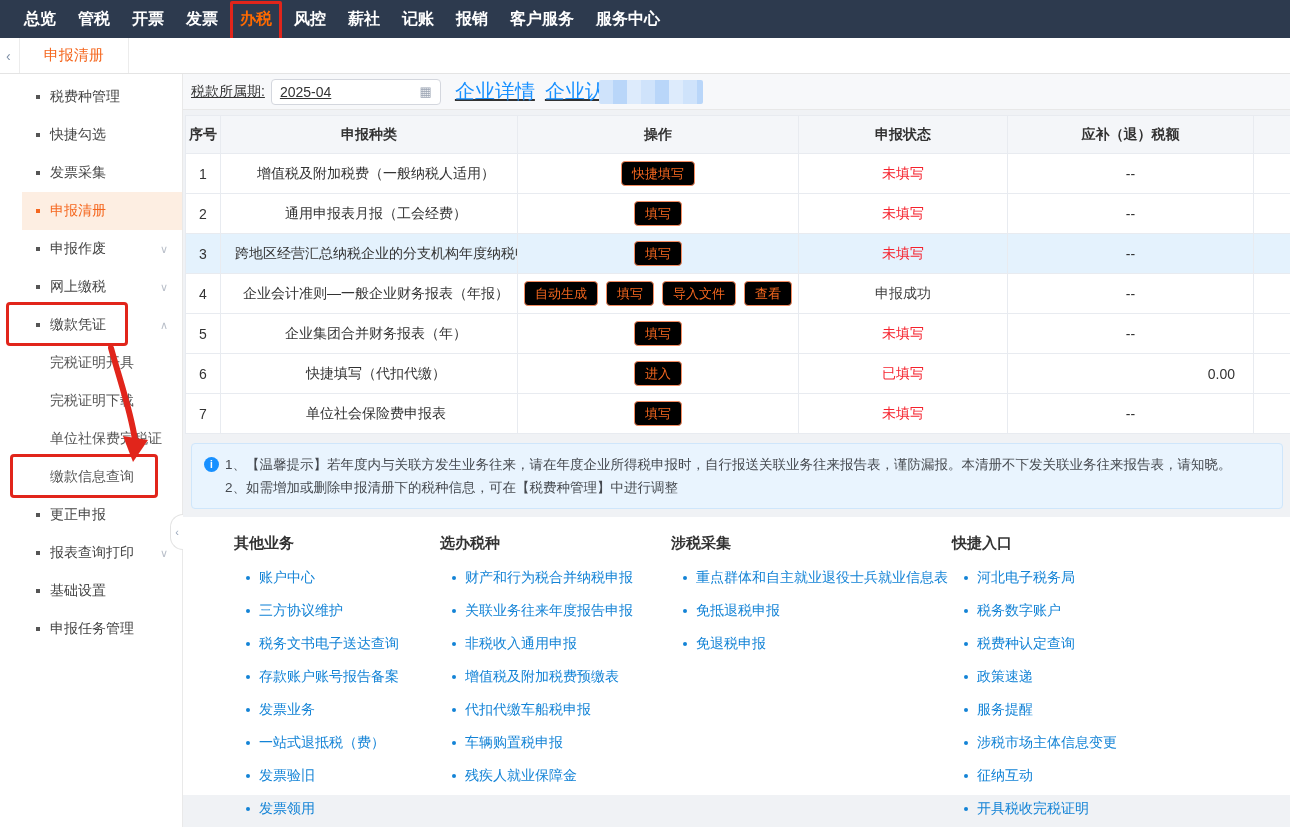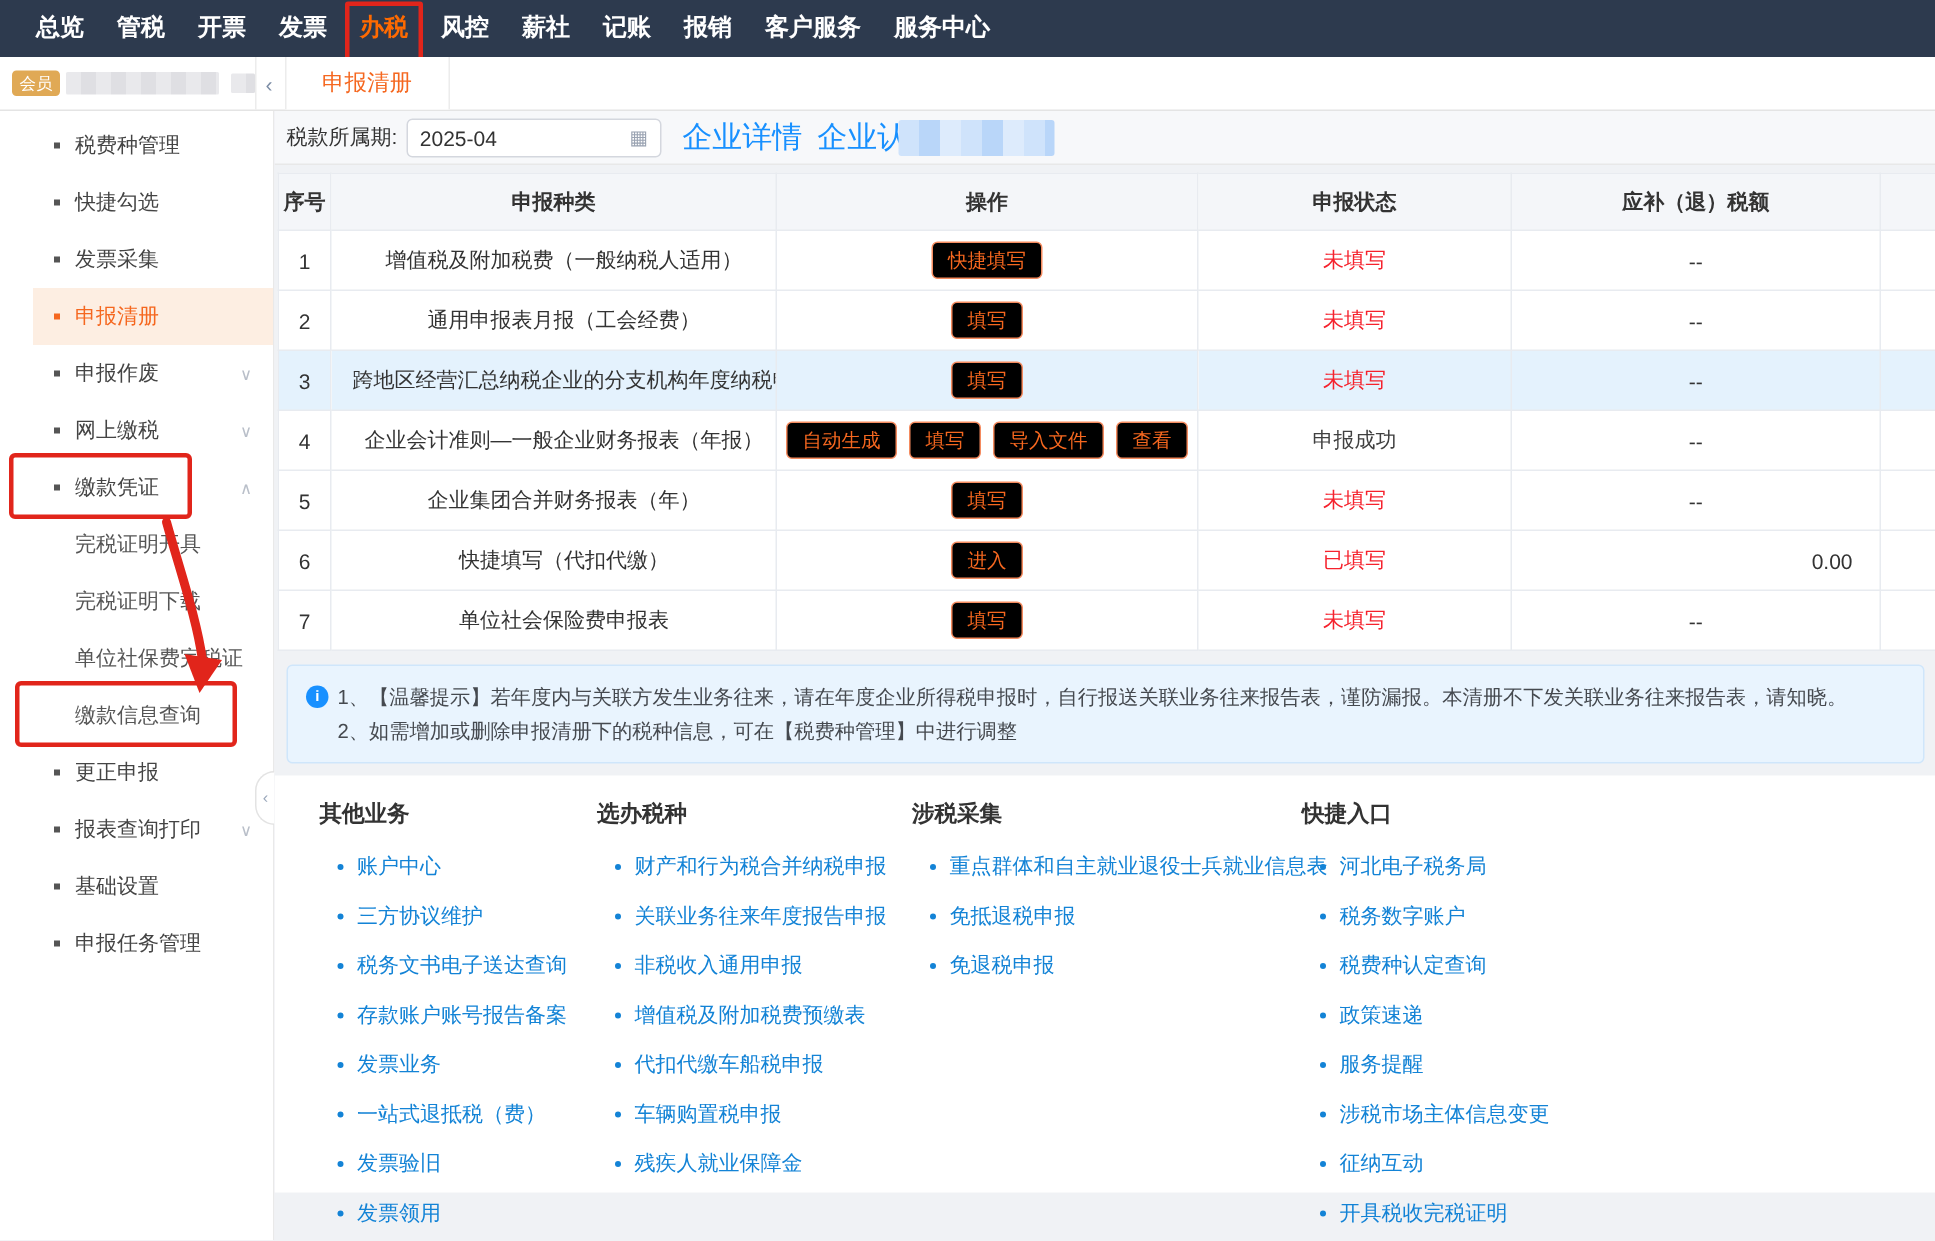--- a/index.html
+++ b/index.html
@@ -36,21 +36,21 @@
   .collapse-handle { position:absolute; right:-1px; top:440px; width:13px; height:36px; background:#fff; border:1px solid #e3e3e3; border-right:none; border-radius:18px 0 0 18px; display:flex; align-items:center; justify-content:center; color:#9aa7bb; font-size:11px; cursor:pointer; }
 
   
   .anno-box { position:absolute; border:3px solid #e1251b; border-radius:4px; pointer-events:none; z-index:5; }
   .anno-box1 { left:6px; top:228px; width:122px; height:44px; }
   .anno-box2 { left:10px; top:380px; width:148px; height:44px; }
   .anno-arrow { position:absolute; left:95px; top:270px; z-index:6; pointer-events:none; }
 
   
   .content { position:relative; flex:1; overflow:hidden; background:#f0f2f5; }
-  .filterbar { height:36px; background:#f7f8fa; border-bottom:1px solid #e8e8e8; display:flex; align-items:center; padding-left:8px; font-size:14px; color:#333; }
+  .filterbar { height:36px; background:#f7f8fa; border-bottom:1px solid #e8e8e8; display:flex; align-items:center; padding-left:8px; font-size:14px; color:#333;text-decoration:underline; }
   .date-input { width:170px; height:26px; margin-left:6px; background:#fff; border:1px solid #d4d7de; border-radius:4px; display:flex; align-items:center; justify-content:space-between; padding:0 8px; font-size:14px; color:#333; cursor:pointer; }
   .cal-icon { color:#9aa3b2; font-size:13px; }
   .filter-link { color:#1890ff; font-size:20px; margin-left:14px; cursor:pointer; text-decoration:none; }
   .filter-link + .filter-link { margin-left:10px; }
   .pixelblur-blue { height:24px; width:104px; margin-left:-6px; background:repeating-linear-gradient(90deg,#cfe3fb 0 14px,#b9d6f9 14px 28px,#ddebfc 28px 42px); border-radius:2px; }
 
   
   .table-wrap { margin:5px 16px 0 2px; }
   table.decl { border-collapse:collapse; table-layout:fixed; width:1400px; background:#fff; font-size:14px; color:#333; }
   table.decl th, table.decl td { border:1px solid #e8ebf0; height:40px; text-align:center; overflow:hidden; white-space:nowrap; }
@@ -65,21 +65,21 @@
   .op-btn { display:inline-block; border:1px solid #f58b5f; color:#f5671f; background:#000000; border-radius:4px; font-size:13px; padding:3px 10px; margin:0 4px; cursor:pointer; line-height:17px; }
 
   
   .tipbox { margin:9px 7px 0 8px; background:#e9f4fe; border:1px solid #cfe6fb; border-radius:4px; padding:9px 14px 9px 12px; font-size:13.5px; color:#45494f; line-height:23px; }
   .tipline { display:flex; align-items:flex-start; }
   .info-icon { flex:none; width:15px; height:15px; border-radius:50%; background:#1890ff; color:#fff; font-size:10px; font-weight:700; line-height:15px; text-align:center; margin:4px 6px 0 0; font-style:normal; }
   .tipline + .tipline { padding-left:21px; }
 
   
   .links-panel { margin-top:8px; background:#fff; height:278px; display:flex; padding:14px 0 0 30px; }
-  .link-col { flex:none; }
+  .link-col { flex:none;margin-left:21px; }
   .link-col:nth-child(1){ width:185px; }
   .link-col:nth-child(2){ width:210px; }
   .link-col:nth-child(3){ width:260px; }
   .link-col-title { font-size:15px; font-weight:700; color:#333; margin-bottom:6px; line-height:24px; }
   .link-item { display:flex; align-items:center; height:33px; font-size:14px; }
   .link-dot { width:4px; height:4px; border-radius:50%; background:#1383d6; margin:0 9px 0 12px; flex:none; }
   .link-item a { color:#1383d6; text-decoration:none; cursor:pointer; white-space:nowrap; }
 </style>
 </head>
 <body>
@@ -96,25 +96,20 @@
         <div class="nav-item">风控</div>
         <div class="nav-item">薪社</div>
         <div class="nav-item">记账</div>
         <div class="nav-item">报销</div>
         <div class="nav-item">客户服务</div>
         <div class="nav-item">服务中心</div>
       </div>
   </div>
 
   <div class="subbar">
-    <div class="member-zone">
-      <span class="member-badge">会员</span>
-      <span class="pixelblur"></span>
-      <span class="pixelblur small"></span>
-    </div>
     <span class="tab-back">‹</span>
     <div class="tab-active">申报清册</div>
   </div>
 
   <div class="bodyrow">
 
     <div class="sidebar">
       <div>
           <div class="side-item">
             <span class="bullet"></span>

